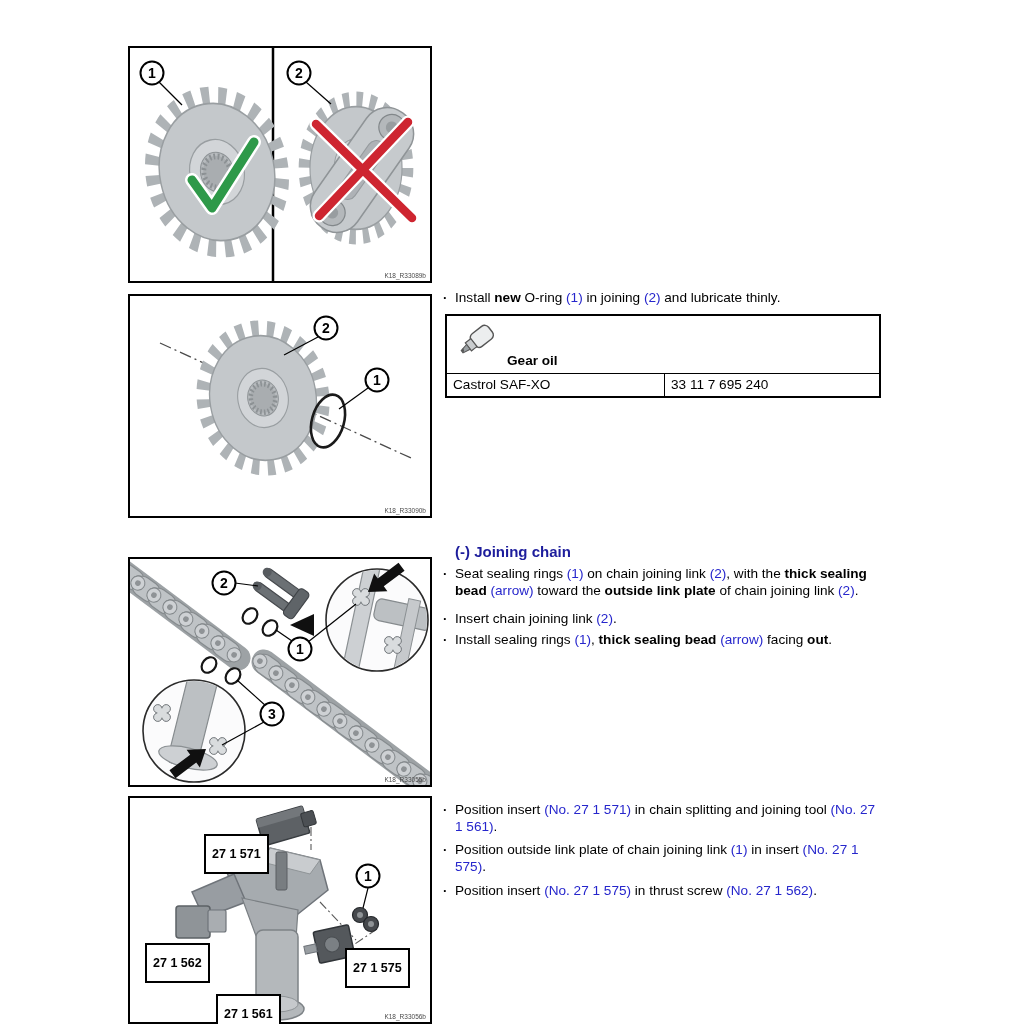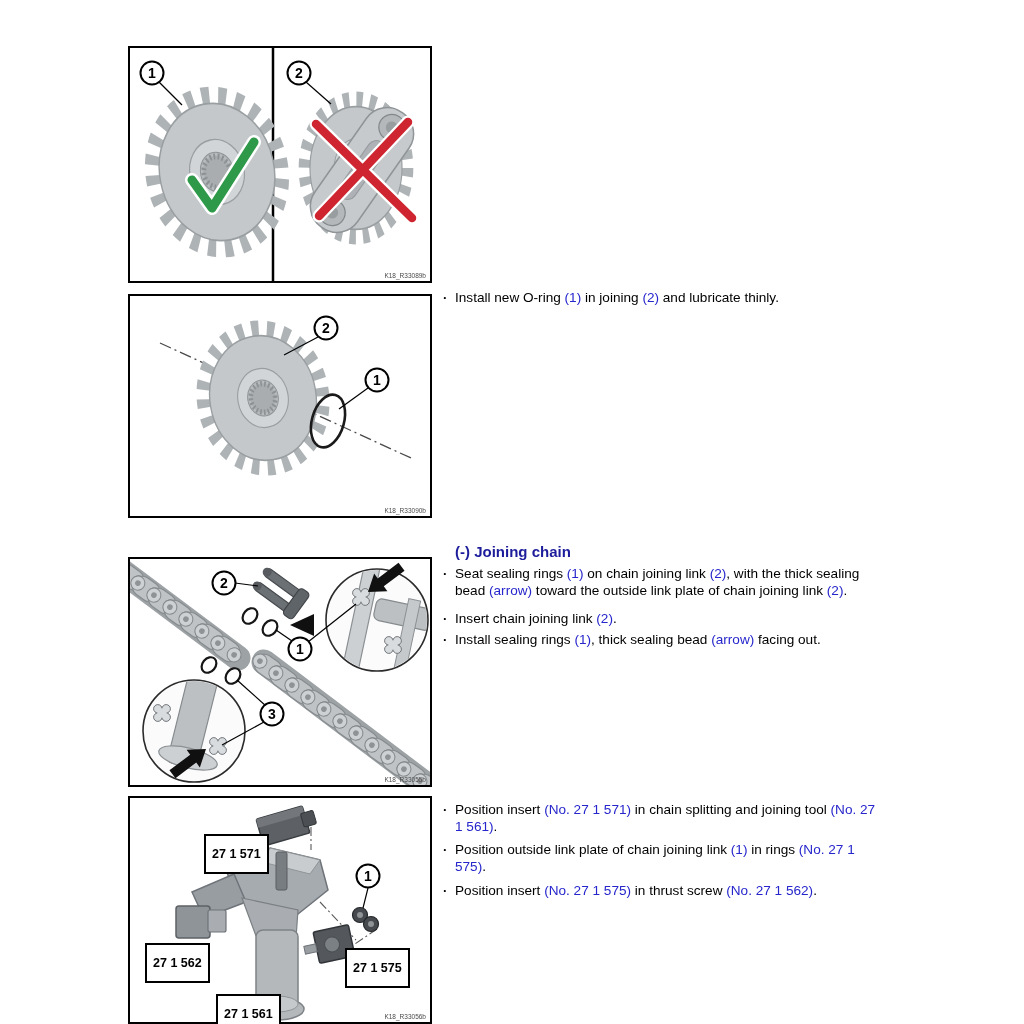--- a/index.html
+++ b/index.html
@@ -4,21 +4,21 @@
 <style>
   html,body{margin:0;padding:0;background:#fff}
   .page{position:relative;width:1024px;height:1024px;background:#fff;overflow:hidden;
         font-family:"Liberation Sans",sans-serif;color:#000}
   .fig{position:absolute;box-sizing:border-box;border:2px solid #000;background:#fff}
   .fig svg{display:block;width:100%;height:100%}
   .corner{position:absolute;right:4px;bottom:2px;font-size:6.5px;color:#4a4a4a;letter-spacing:0}
   .para{position:absolute;left:443px;width:442px;display:flex;font-size:13.6px;line-height:17px}
   .blt{flex:none;width:12px;font-weight:bold;font-size:13px}
   .rich{flex:1}
-  .b{font-weight:normal}
+  .b{font-weight:bold}
   .lk{color:#2626cc}
   .h3{position:absolute;left:443px;top:531px;margin:12px;font-size:15px;font-weight:bold;color:#1d1d9c}
   .oiltable{position:absolute;left:445px;top:314px;width:436px;box-sizing:border-box;
             border:2px solid #000;font-size:13.6px}
   .oil-header{position:relative;height:57px;border-bottom:1.5px solid #000}
   .oil-icon{position:absolute;left:12px;top:6px}
   .oil-label{position:absolute;left:60px;bottom:5px;font-weight:bold}
   .oil-row{display:flex;height:22px;line-height:22px}
   .oil-cell{width:218px;box-sizing:border-box;border-right:1.5px solid #000;padding-left:6px}
   .oil-cell2{flex:1;padding-left:6px}
@@ -248,20 +248,37 @@
     <div class="tbox" style="left:215px;top:150px">27 1 575</div>
     <div class="tbox" style="left:86px;top:196px">27 1 561</div>
     <span class="corner">K18_R33056b</span>
   </figure>
 
   <div class="para" style="top:289px">
     <span class="blt">·</span>
     <span class="rich"><span>Install </span><span class="b">new</span><span> O-ring </span><span class="lk">(1)</span><span> in joining </span><span class="lk">(2)</span><span> and lubricate thinly.</span></span>
   </div>
 
+  <div class="oiltable">
+    <div class="oil-header">
+      <svg class="oil-icon" width="42" height="34" viewBox="0 0 42 34">
+        <g transform="translate(22,15) rotate(-38)">
+          <rect x="-10" y="-8" width="22" height="16" rx="5" fill="#eceeef" stroke="#555" stroke-width="1.4"></rect>
+          <rect x="-16" y="-5" width="7" height="10" fill="#c9ccce" stroke="#555" stroke-width="1.2"></rect>
+          <polygon points="-16,-3 -24,-1.5 -24,1.5 -16,3" fill="#9aa0a3" stroke="#555" stroke-width="1"></polygon>
+        </g>
+        <path d="M4,26 q-2,3 0,4.5 q2,-1.5 0,-4.5" fill="#555"></path>
+      </svg>
+      <span class="oil-label">Gear oil</span>
+    </div>
+    <div class="oil-row">
+      <div class="oil-cell">Castrol SAF-XO</div>
+      <div class="oil-cell2">33 11 7 695 240</div>
+    </div>
+  </div>
 
   <h3 class="h3">(-) Joining chain</h3>
 
   <div class="para" style="top:565px">
     <span class="blt">·</span>
     <span class="rich"><span>Seat sealing rings </span><span class="lk">(1)</span><span> on chain joining link </span><span class="lk">(2)</span><span>, with the </span><span class="b">thick sealing</span><br><span class="b">bead</span><span> </span><span class="lk">(arrow)</span><span> toward the </span><span class="b">outside link plate</span><span> of chain joining link </span><span class="lk">(2)</span><span>.</span></span>
   </div>
   <div class="para" style="top:610px">
     <span class="blt">·</span>
     <span class="rich"><span>Insert chain joining link </span><span class="lk">(2)</span><span>.</span></span>
@@ -270,20 +287,20 @@
     <span class="blt">·</span>
     <span class="rich"><span>Install sealing rings </span><span class="lk">(1)</span><span>, </span><span class="b">thick sealing bead</span><span> </span><span class="lk">(arrow)</span><span> facing </span><span class="b">out</span><span>.</span></span>
   </div>
 
   <div class="para" style="top:801px">
     <span class="blt">·</span>
     <span class="rich"><span>Position insert </span><span class="lk">(No. 27 1 571)</span><span> in chain splitting and joining tool </span><span class="lk">(No. 27</span><br><span class="lk">1 561)</span><span>.</span></span>
   </div>
   <div class="para" style="top:841px">
     <span class="blt">·</span>
-    <span class="rich"><span>Position outside link plate of chain joining link </span><span class="lk">(1)</span><span> in rings </span><span class="lk">(No. 27 1</span><br><span class="lk">575)</span><span>.</span></span>
+    <span class="rich"><span>Position outside link plate of chain joining link </span><span class="lk">(1)</span><span> in insert </span><span class="lk">(No. 27 1</span><br><span class="lk">575)</span><span>.</span></span>
   </div>
   <div class="para" style="top:882px">
     <span class="blt">·</span>
     <span class="rich"><span>Position insert </span><span class="lk">(No. 27 1 575)</span><span> in thrust screw </span><span class="lk">(No. 27 1 562)</span><span>.</span></span>
   </div>
 
 </div>
 
 </body></html>

